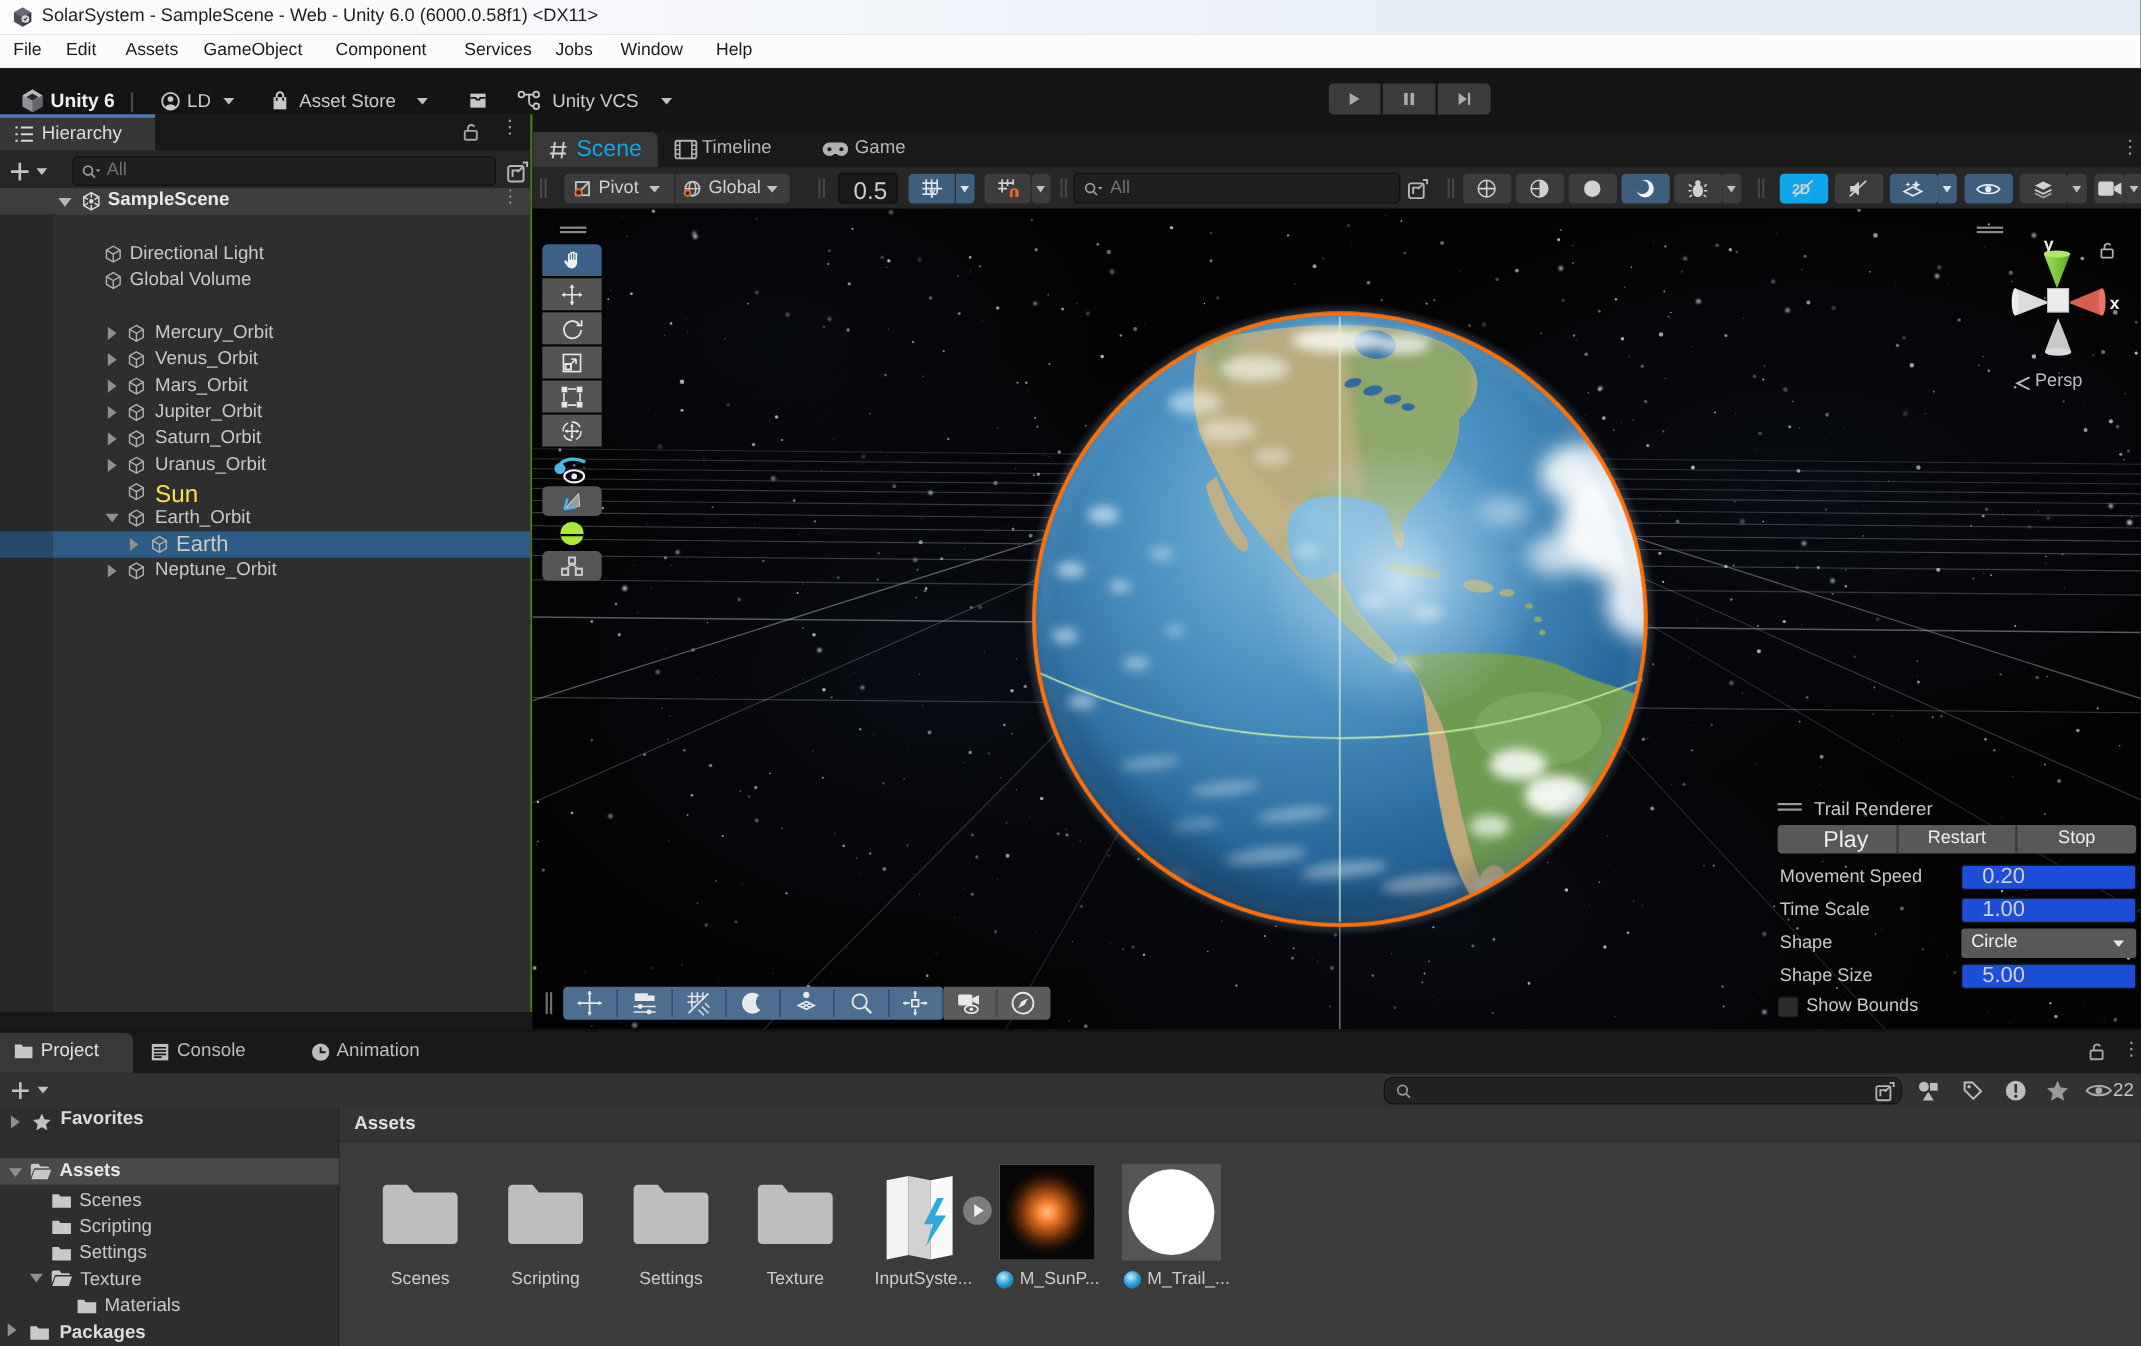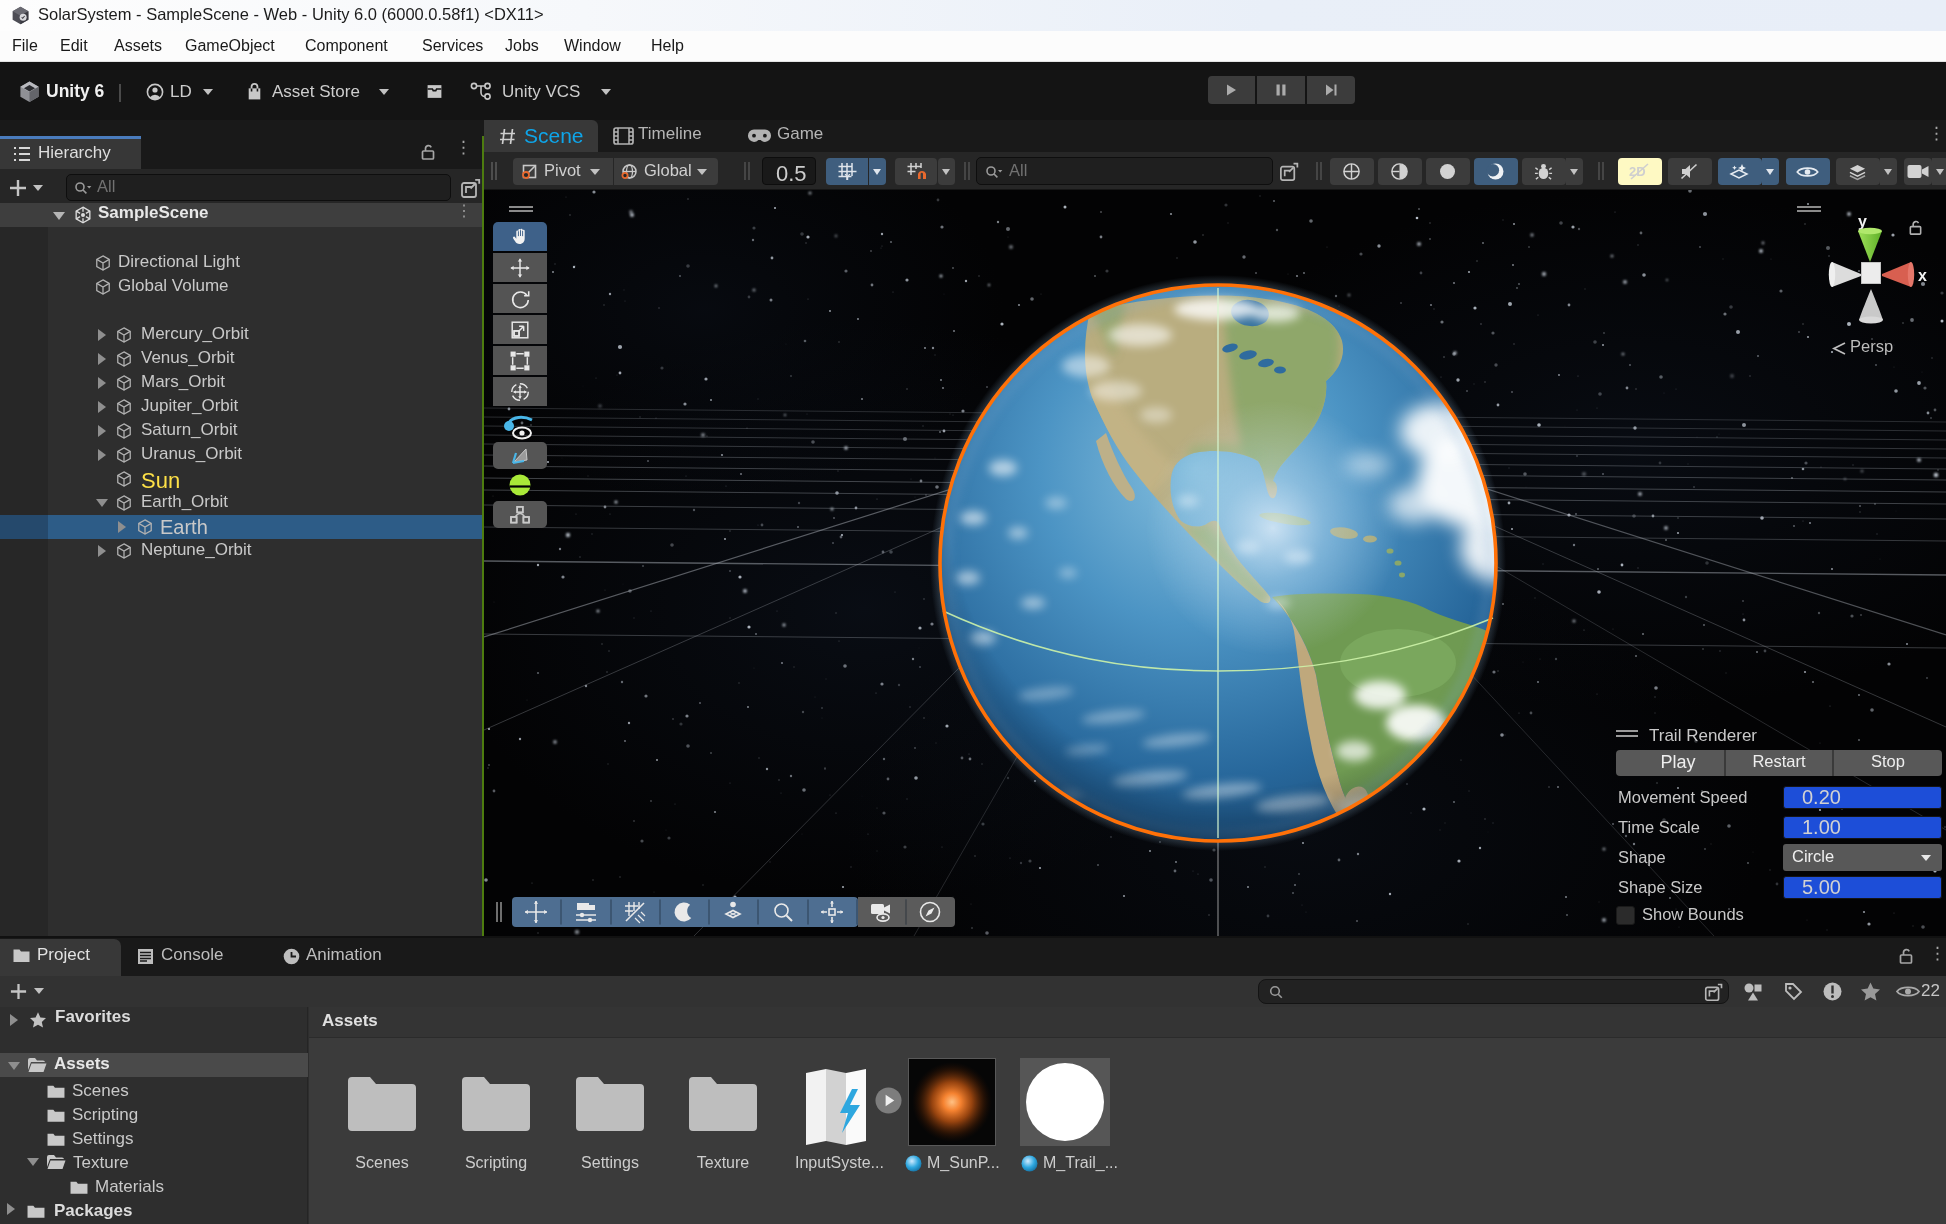--- a/index.html
+++ b/index.html
@@ -84,21 +84,21 @@
       </svg>
  </div>
  <div class="abs" style="left:1307px;top:14px;width:48px;height:28px;background:#3c3c3c;border-radius:0 4px 4px 0">
    <svg style="left:17px;top:7px" width="14" height="14" viewBox="0 0 14 14">
         <path d="M2 1.5 9.5 7 2 12.5Z" fill="#ababab"></path>
         <rect x="10.5" y="1.5" width="2" height="11" fill="#ababab"></rect>
       </svg>
  </div>
 </div>
 
-<div class="abs" style="left:0;top:136px;width:484px;height:816px;background:#2e2e2e;border-right:2px solid #4d7c0f">
+<div class="abs" style="left:0;top:104px;width:484px;height:816px;background:#2e2e2e;border-right:2px solid #4d7c0f">
  <div class="abs" style="left:0;top:0;width:482px;height:33px;background:#191919">
   <div class="abs" style="left:0;top:0;width:141px;height:33px;background:#373737;border-top:3px solid #4a7cbd">
    <svg style="left:13px;top:7px" width="18" height="16" viewBox="0 0 18 16">
     <path d="M1 2h2M1 8h2M1 14h2M6 2h11M6 8h11M6 14h11" stroke="#d8d8d8" stroke-width="1.8"></path>
    </svg>
    <div class="txt" style="left:38px;top:4px;font-size:17px;color:#dedede">Hierarchy</div>
   </div>
   <svg style="left:420px;top:8px" width="16" height="17" viewBox="0 0 16 17">
    <rect x="2.5" y="7" width="11" height="8" rx="1" fill="none" stroke="#a5a5a5" stroke-width="1.7"></rect>
    <path d="M5.5 7 V4.5 a3 3 0 0 1 5.7-1.2" fill="none" stroke="#a5a5a5" stroke-width="1.7"></path>
@@ -354,21 +354,21 @@
           <ellipse cx="10" cy="12" rx="5" ry="6"></ellipse>
           <circle cx="10" cy="4.6" r="2.6"></circle>
           <path d="M4 8 1.5 6M4 12H1M4.5 16 2 18M16 8l2.5-2M16 12h3M15.5 16 18 18" stroke="#d2d2d2" stroke-width="1.5" fill="none"></path>
         </svg>
       </div>
       <div class="ib" style="left:1082px;top:6px;width:17px;height:27px;background:#3c3c3c;border-radius:0 4px 4px 0">
         <div class="caret" style="left:4px;top:11px;border-left-width:4.5px;border-right-width:4.5px;border-top-color:#c2c2c2"></div>
       </div>
       <div class="abs" style="left:1114px;top:10px;width:2px;height:18px;background:#454545"></div>
       <div class="abs" style="left:1118px;top:10px;width:2px;height:18px;background:#454545"></div>
-      <div class="ib" style="left:1134px;top:6px;width:44px;height:27px;background:#fef9c3">
+      <div class="ib" style="left:1134px;top:6px;width:44px;height:27px;background:#0ea5e9">
         <svg style="left:11px;top:5px" width="21" height="17" viewBox="0 0 21 17">
           <text x="0" y="13" font-size="13" font-weight="bold" fill="#cfcfcf" font-family="Liberation Sans">2D</text>
           <path d="M2 16 19 1" stroke="#cfcfcf" stroke-width="1.6"></path>
         </svg>
       </div>
       <div class="ib" style="left:1184px;top:6px;width:44px;height:27px;background:#3c3c3c">
         <svg style="left:12px;top:5px" width="18" height="17" viewBox="0 0 18 17">
           <path d="M2 6v5h3.5L10 15V2L5.5 6Z" fill="#cfcfcf"></path>
           <path d="M1.5 15.5 16.5 1.5" stroke="#cfcfcf" stroke-width="1.6"></path>
         </svg>
@@ -1387,21 +1387,21 @@
         <path d="M3.2 6h11" stroke="#bdbdbd" stroke-width="1.8" opacity="0"></path>
       </svg>
 <div class="txt" style="left:1366px;top:147px;font-size:16.5px;color:#bdbdbd">Persp</div>
 
 <div class="abs" style="left:1132px;top:540px;width:22px;height:2px;background:#9a9a9a"></div>
 <div class="abs" style="left:1132px;top:545px;width:22px;height:2px;background:#9a9a9a"></div>
 <div class="txt" style="left:1165px;top:536px;font-size:17px;color:#c9c9c9">Trail Renderer</div>
 <div class="abs" style="left:1132px;top:560px;width:326px;height:26px;background:#585858;border-radius:4px">
  <div class="abs" style="left:108px;top:0;width:2px;height:26px;background:#3a3a3a"></div>
  <div class="abs" style="left:216px;top:0;width:2px;height:26px;background:#3a3a3a"></div>
- <div class="txt" style="left:0;top:2px;width:124px;text-align:center;font-size:18px;color:#eeeeee">Play</div>
+ <div class="txt" style="left:0;top:2px;width:124px;text-align:center;font-size:21px;color:#eeeeee">Play</div>
  <div class="txt" style="left:110px;top:2px;width:106px;text-align:center;font-size:16.5px;color:#eeeeee">Restart</div>
  <div class="txt" style="left:218px;top:2px;width:108px;text-align:center;font-size:16.5px;color:#eeeeee">Stop</div>
 </div>
 <div class="txt" style="left:1134px;top:598px;font-size:16.5px;color:#c9c9c9">Movement Speed</div>
 <div class="field" style="left:1299px;top:596px;width:159px;height:23px">0.20</div>
 <div class="txt" style="left:1134px;top:628px;font-size:16.5px;color:#c9c9c9">Time Scale</div>
 <div class="field" style="left:1299px;top:626px;width:159px;height:23px">1.00</div>
 <div class="txt" style="left:1134px;top:658px;font-size:16.5px;color:#c9c9c9">Shape</div>
 <div class="abs" style="left:1299px;top:654px;width:159px;height:27px;background:#585858;border-radius:3px">
  <div class="txt" style="left:9px;top:3px;font-size:16.5px;color:#f0f0f0">Circle</div>

